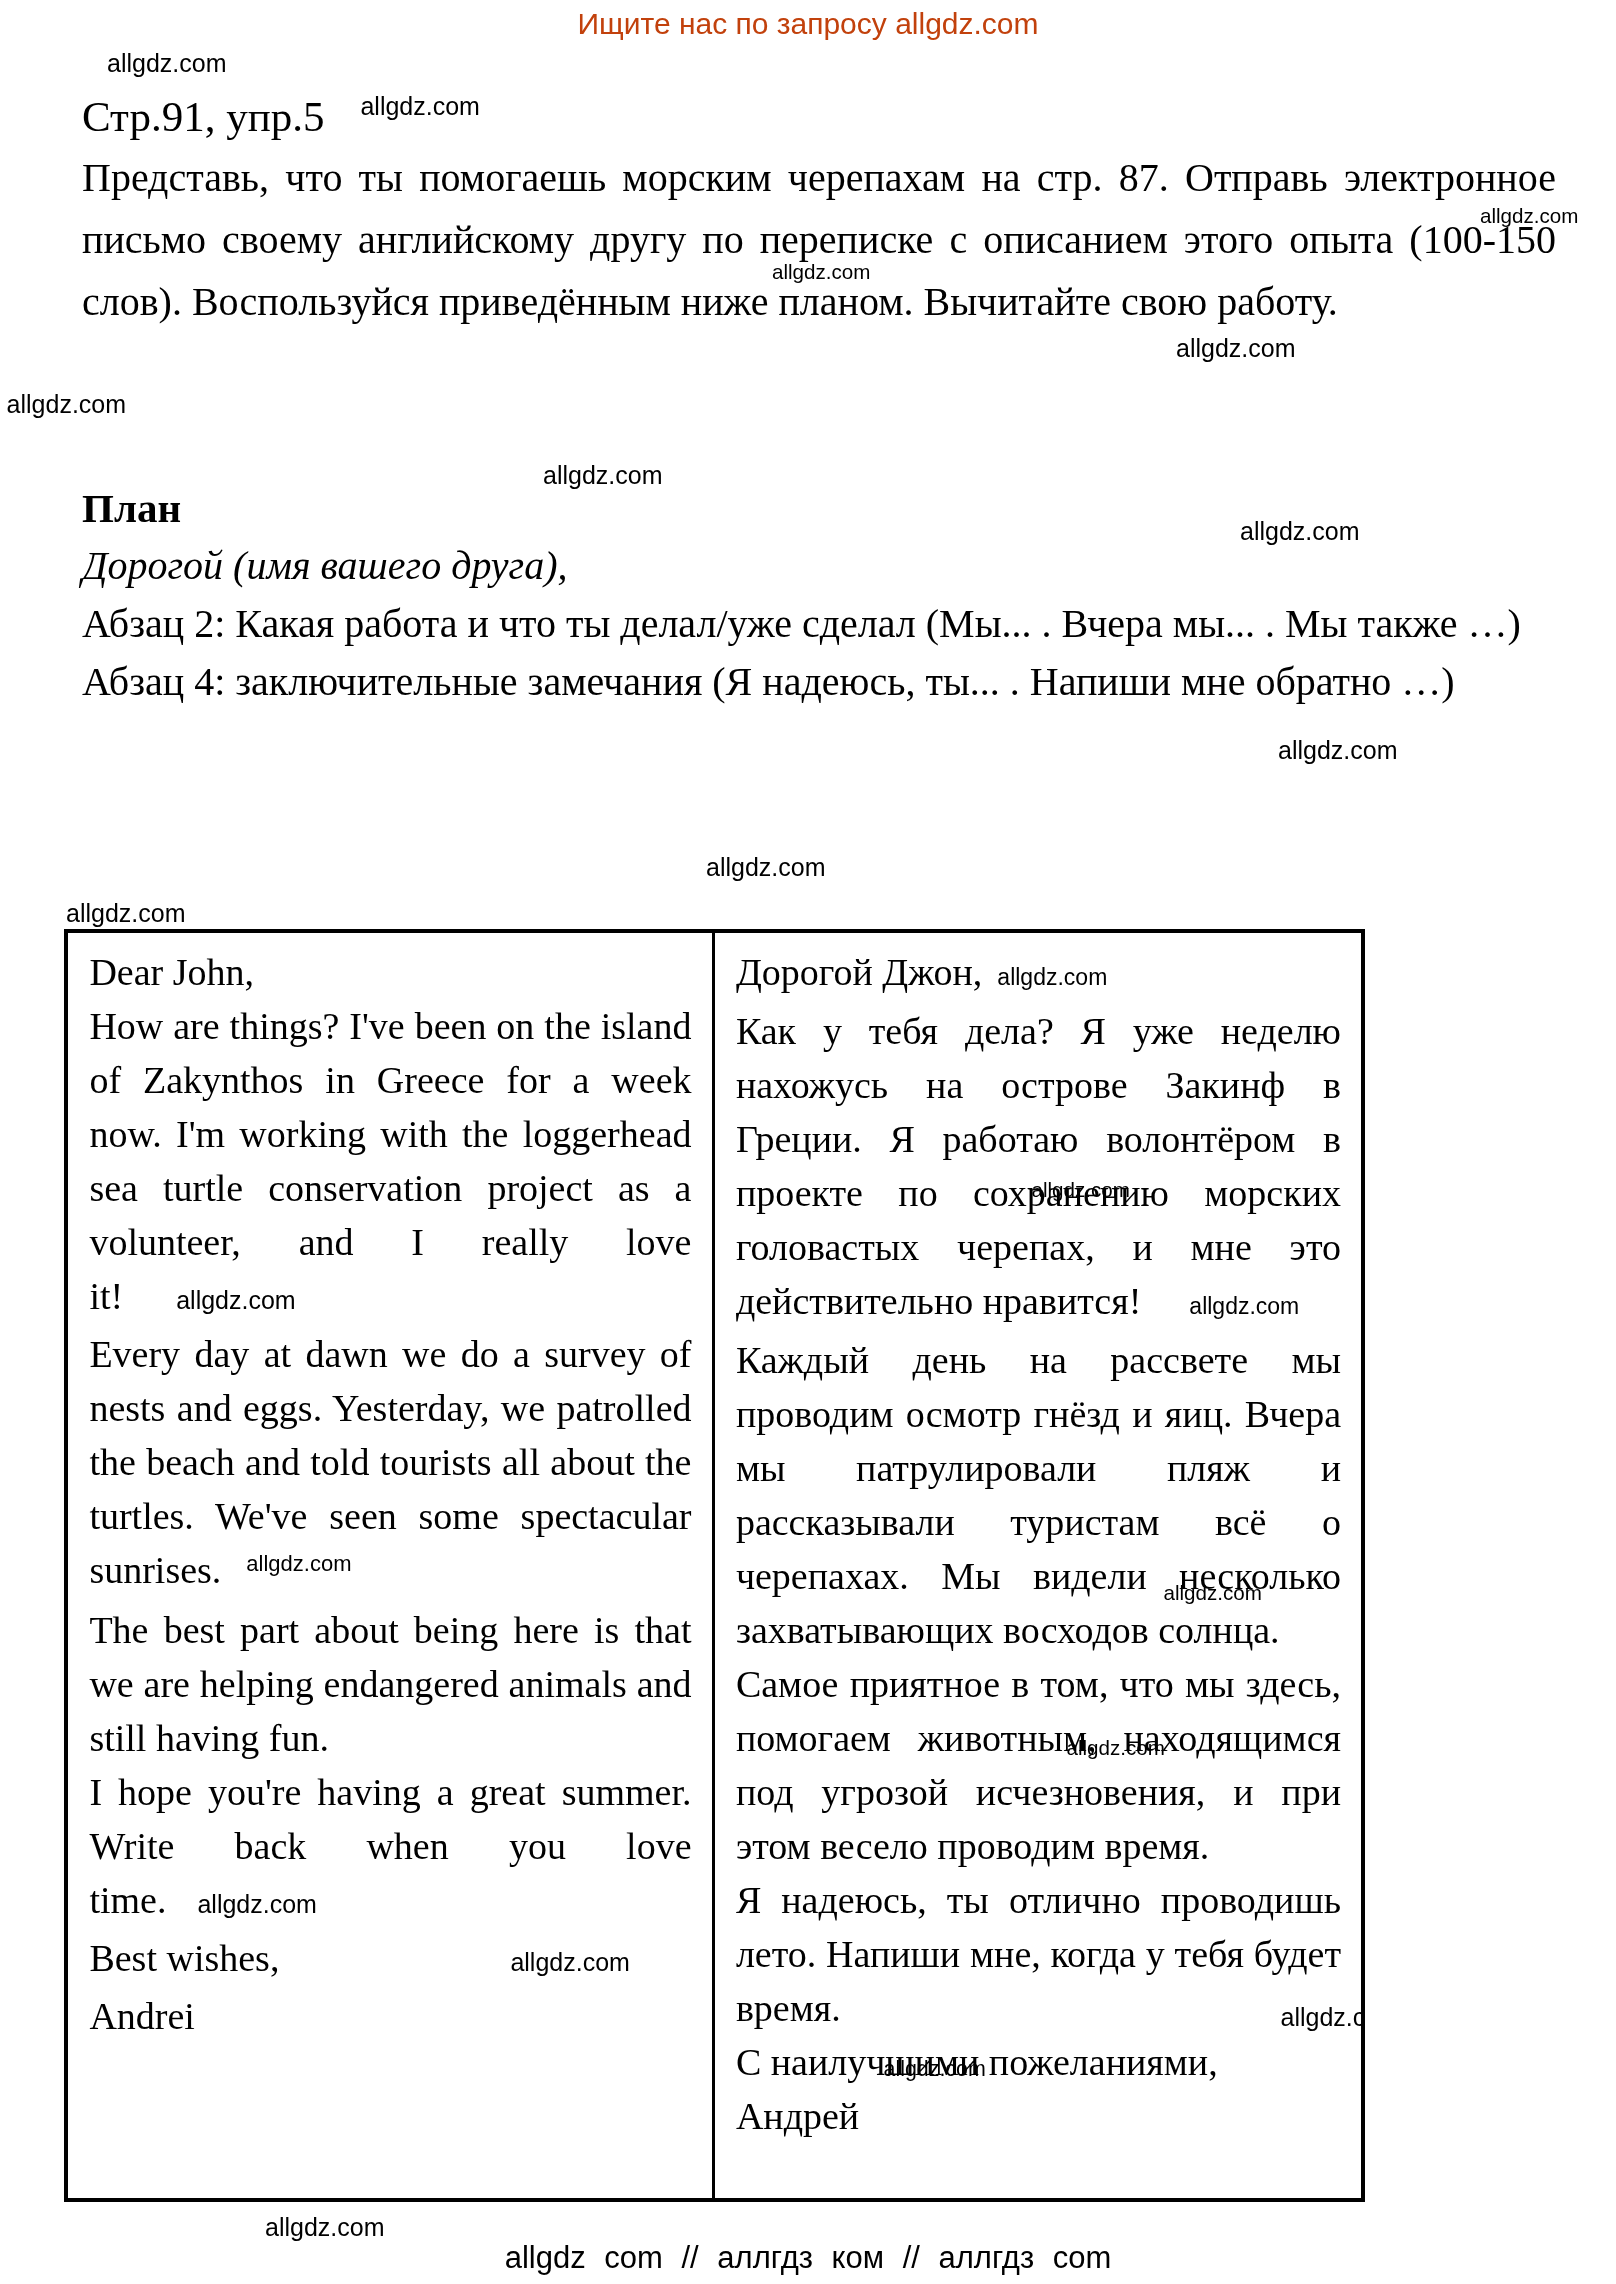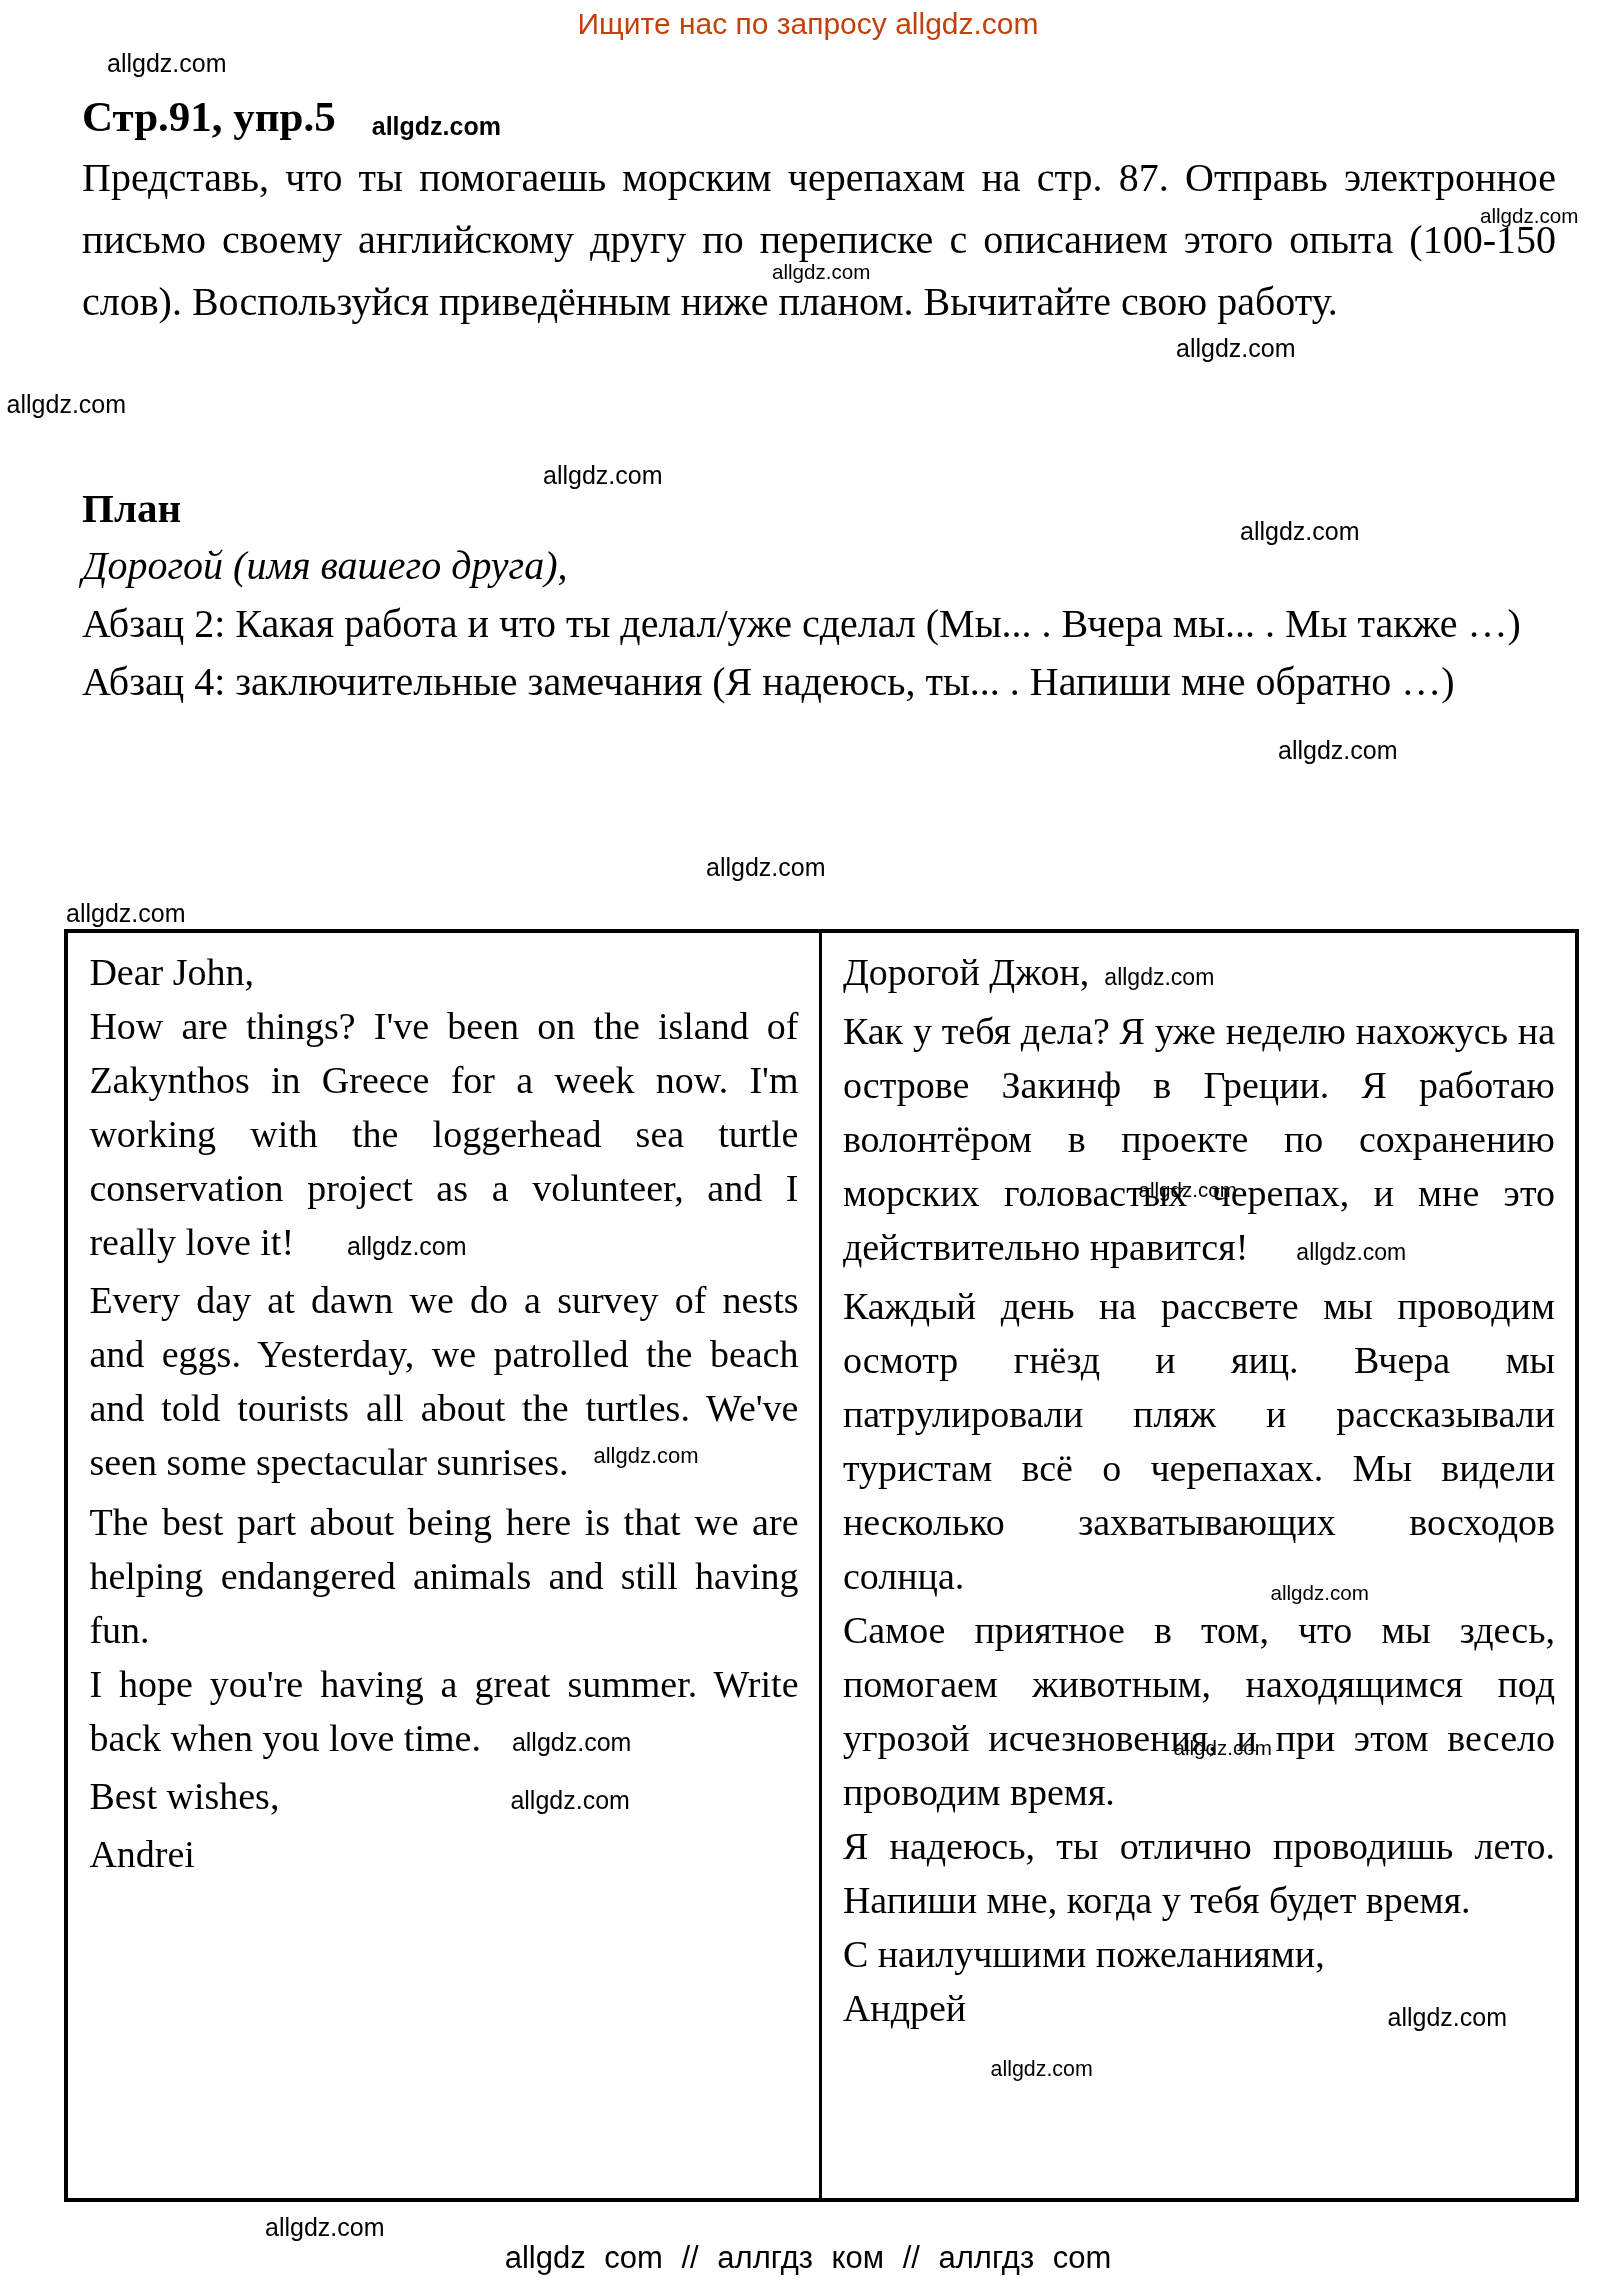--- a/index.html
+++ b/index.html
@@ -32,40 +32,40 @@
     white-space:nowrap;
     color:#000;
   }
   .wm30{font-size:25px;}
   .wm26{font-size:21.4px;}
   .wm25{font-size:20.6px;}
   .wm-raised{position:relative;top:-11.5px;font-size:22px;}
   
   .title-row{
     position:absolute;top:92px;left:82px;
-    display:flex;align-items:flex-end;font-weight:bold;
+    display:flex;align-items:flex-start;
   }
   .title{font-size:43px;}
   .title-row .wmi{margin-left:36px;}
   
   .task{
     position:absolute;top:147px;left:82px;width:1474px;
     margin:0;
     font-size:40px;line-height:62px;
     text-align:justify;
   }
   
   .plan{position:absolute;top:431px;left:82px;width:1474px;margin-top:48px;}
   .plan-heading{font-size:41px;font-weight:bold;line-height:58px;}
   .plan-salutation{font-style:italic;font-size:40px;line-height:58px;}
   .plan p{margin:0;font-size:40px;line-height:58px;text-align:justify;}
   
   .gdz-table{
     position:absolute;top:929px;left:64px;
-    width:1515px;height:1273px;
+    width:1301px;height:1273px;
     border:4.1px solid #000;
     box-sizing:border-box;
     display:flex;
     background:#fff;
   }
   .cell{
     width:50%;
     box-sizing:border-box;
     padding:11.5px 20px 0 21.4px;
     font-size:38px;line-height:54px;

